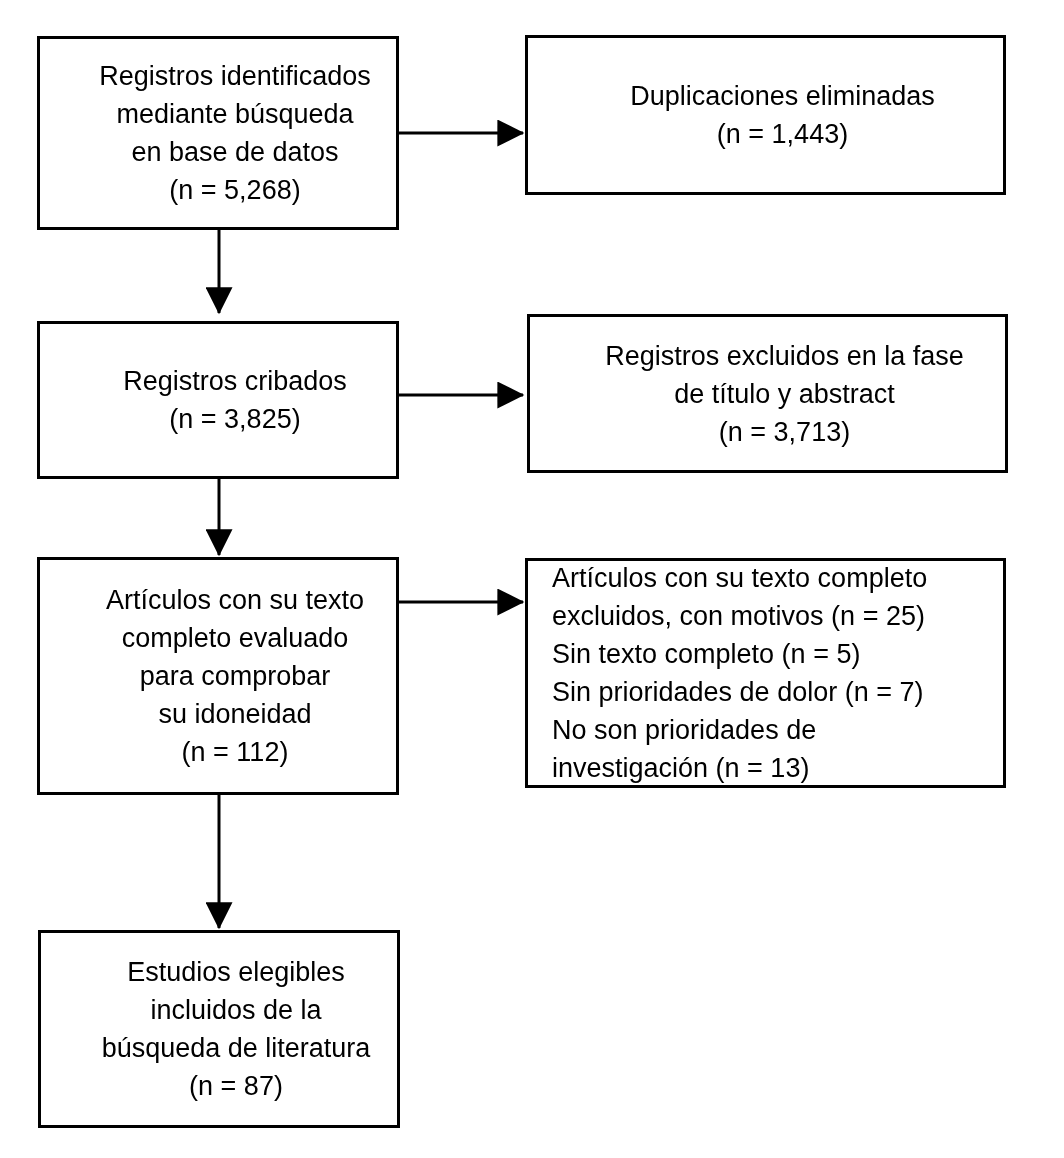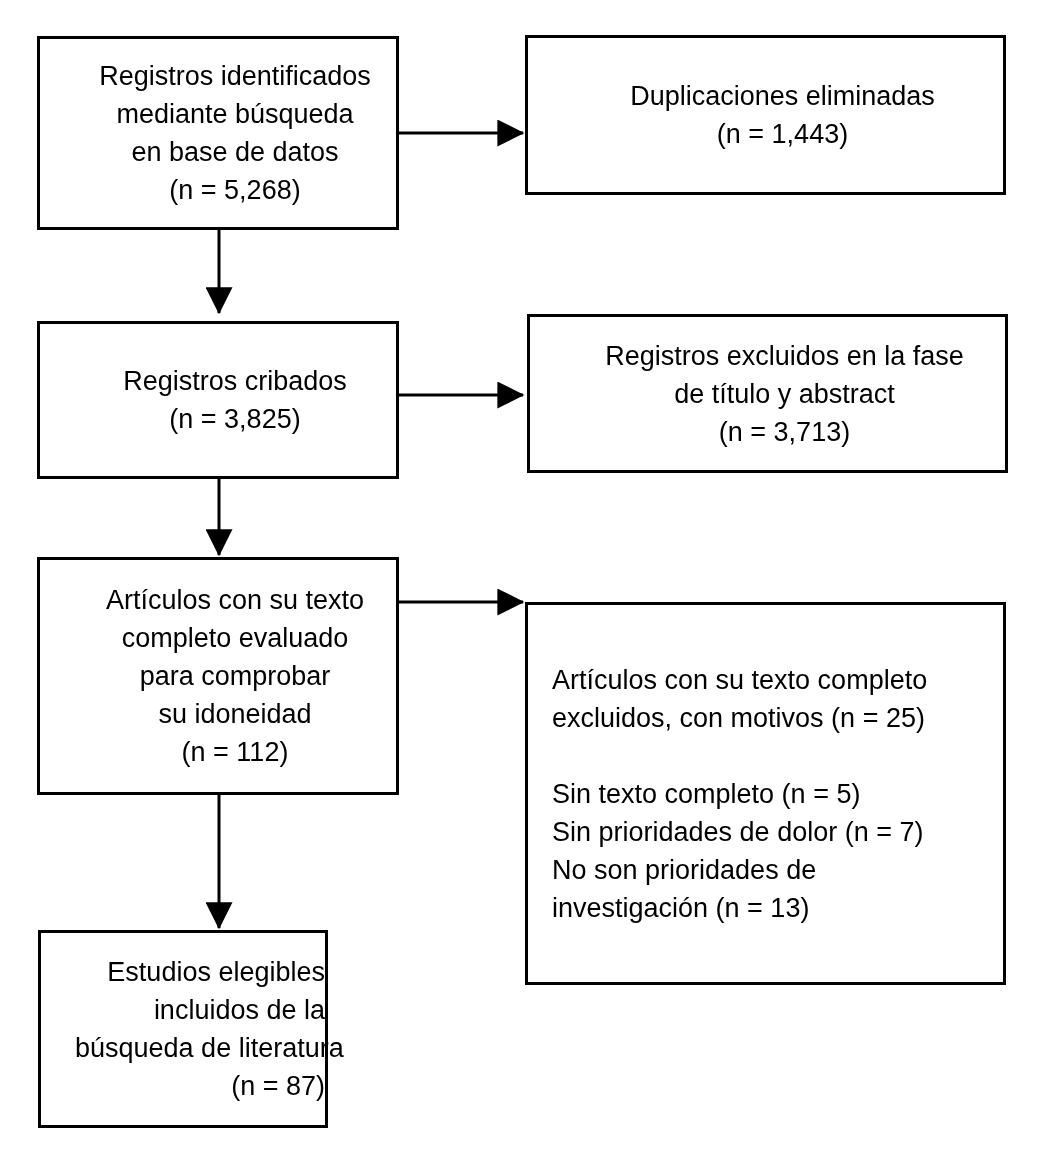--- a/index.html
+++ b/index.html
@@ -41,22 +41,22 @@
     height: 1158px;
     pointer-events: none;
   }
 
   
   #box-identified        { left: 37px;  top: 36px;  width: 362px; height: 194px; }
   #box-duplicates        { left: 525px; top: 35px;  width: 481px; height: 160px; }
   #box-screened          { left: 37px;  top: 321px; width: 362px; height: 158px; }
   #box-excluded-ta       { left: 527px; top: 314px; width: 481px; height: 159px; }
   #box-fulltext          { left: 37px;  top: 557px; width: 362px; height: 238px; }
-  #box-fulltext-excluded { left: 525px; top: 558px; width: 481px; height: 383px; margin-top: 44px; }
-  #box-included          { left: 38px;  top: 930px; width: 290px; height: 198px; text-align: right; }
+  #box-fulltext-excluded { left: 525px; top: 558px; width: 481px; height: 230px; }
+  #box-included          { left: 38px;  top: 930px; width: 362px; height: 198px; }
 </style>
 </head>
 <body>
 
 <div class="canvas">
 
   <svg class="arrows" viewBox="0 0 1064 1158" xmlns="http://www.w3.org/2000/svg" aria-hidden="true">
     <defs>
       <marker id="arrowhead" viewBox="0 0 10 10" refX="9.5" refY="5" markerWidth="32" markerHeight="27" markerUnits="userSpaceOnUse" orient="auto">
         <path d="M0,0 L10,5 L0,10 z" fill="#000000"></path>

